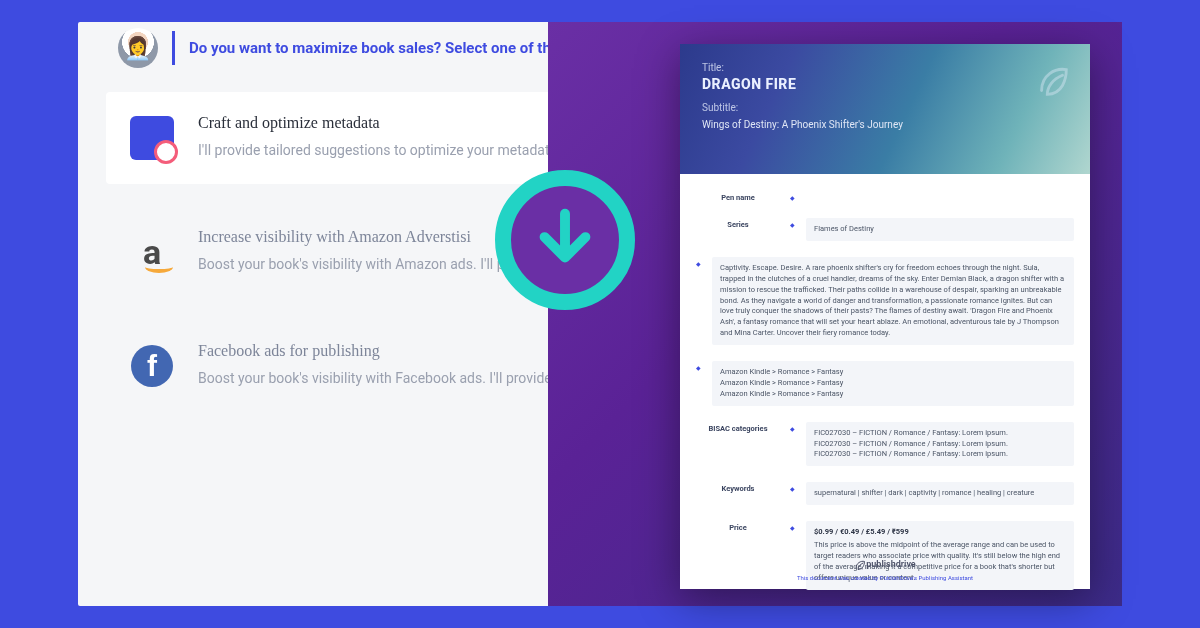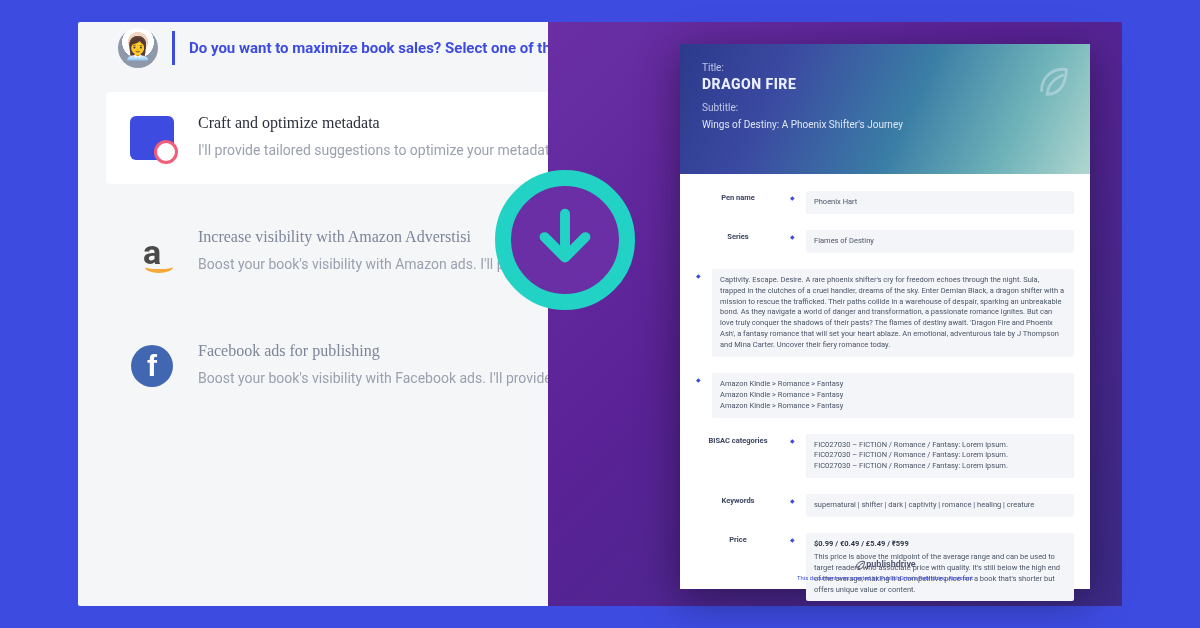--- a/index.html
+++ b/index.html
@@ -223,21 +223,20 @@
         <svg viewBox="0 0 40 40">
             <path d="M8 30 C8 14 22 6 34 8 C34 18 30 34 14 34 C14 26 20 18 30 14" fill="none" stroke="#cfe3ef" stroke-width="3" stroke-linecap="round"></path>
           </svg>
       </div>
     </div>
 
     <div class="doc-body">
       <div class="doc-row">
         <div class="k">Pen name</div>
         <div class="diamond">◆</div>
-        <div class="v">Phoenix Hart</div>
       </div>
       <div class="doc-row">
         <div class="k">Series</div>
         <div class="diamond">◆</div>
         <div class="v">Flames of Destiny</div>
       </div>
       <div class="doc-row">
         <div class="diamond">◆</div>
         <div class="v">Captivity. Escape. Desire. A rare phoenix shifter's cry for freedom echoes through the night. Sula, trapped in the clutches of a cruel handler, dreams of the sky. Enter Demian Black, a dragon shifter with a mission to rescue the trafficked. Their paths collide in a warehouse of despair, sparking an unbreakable bond. As they navigate a world of danger and transformation, a passionate romance ignites. But can love truly conquer the shadows of their pasts? The flames of destiny await. 'Dragon Fire and Phoenix Ash', a fantasy romance that will set your heart ablaze. An emotional, adventurous tale by J Thompson and Mina Carter. Uncover their fiery romance today.</div>
       </div>

